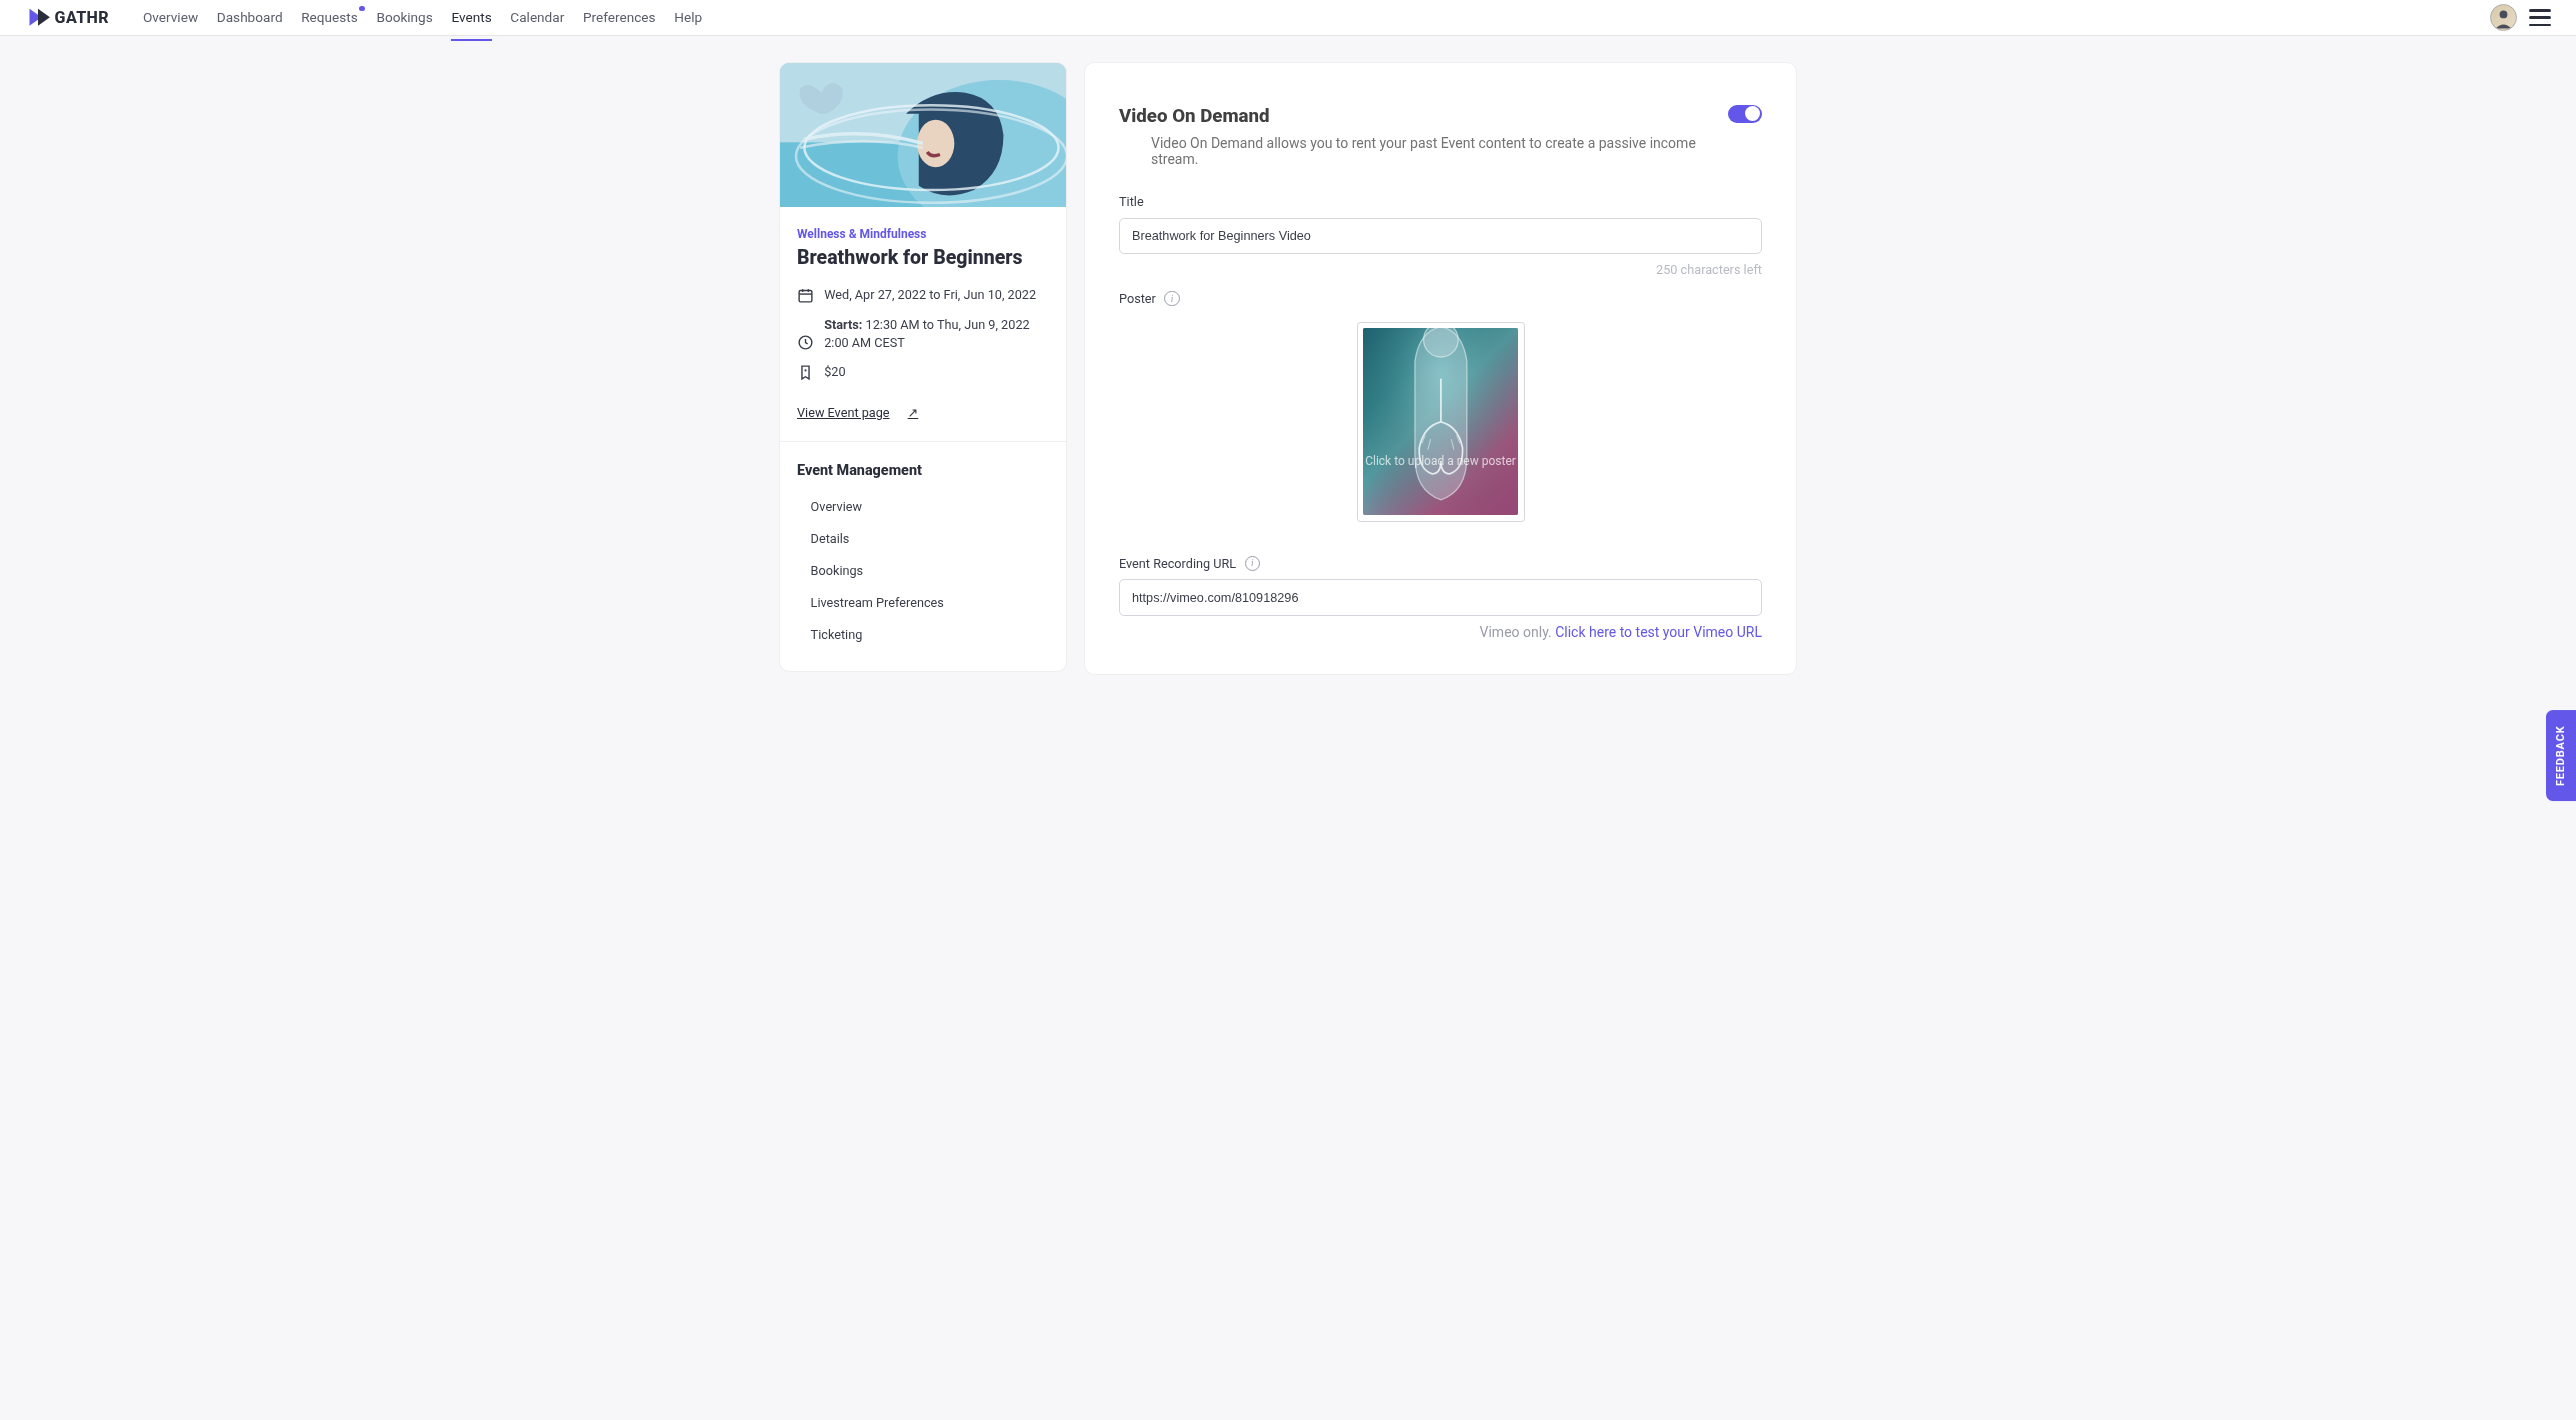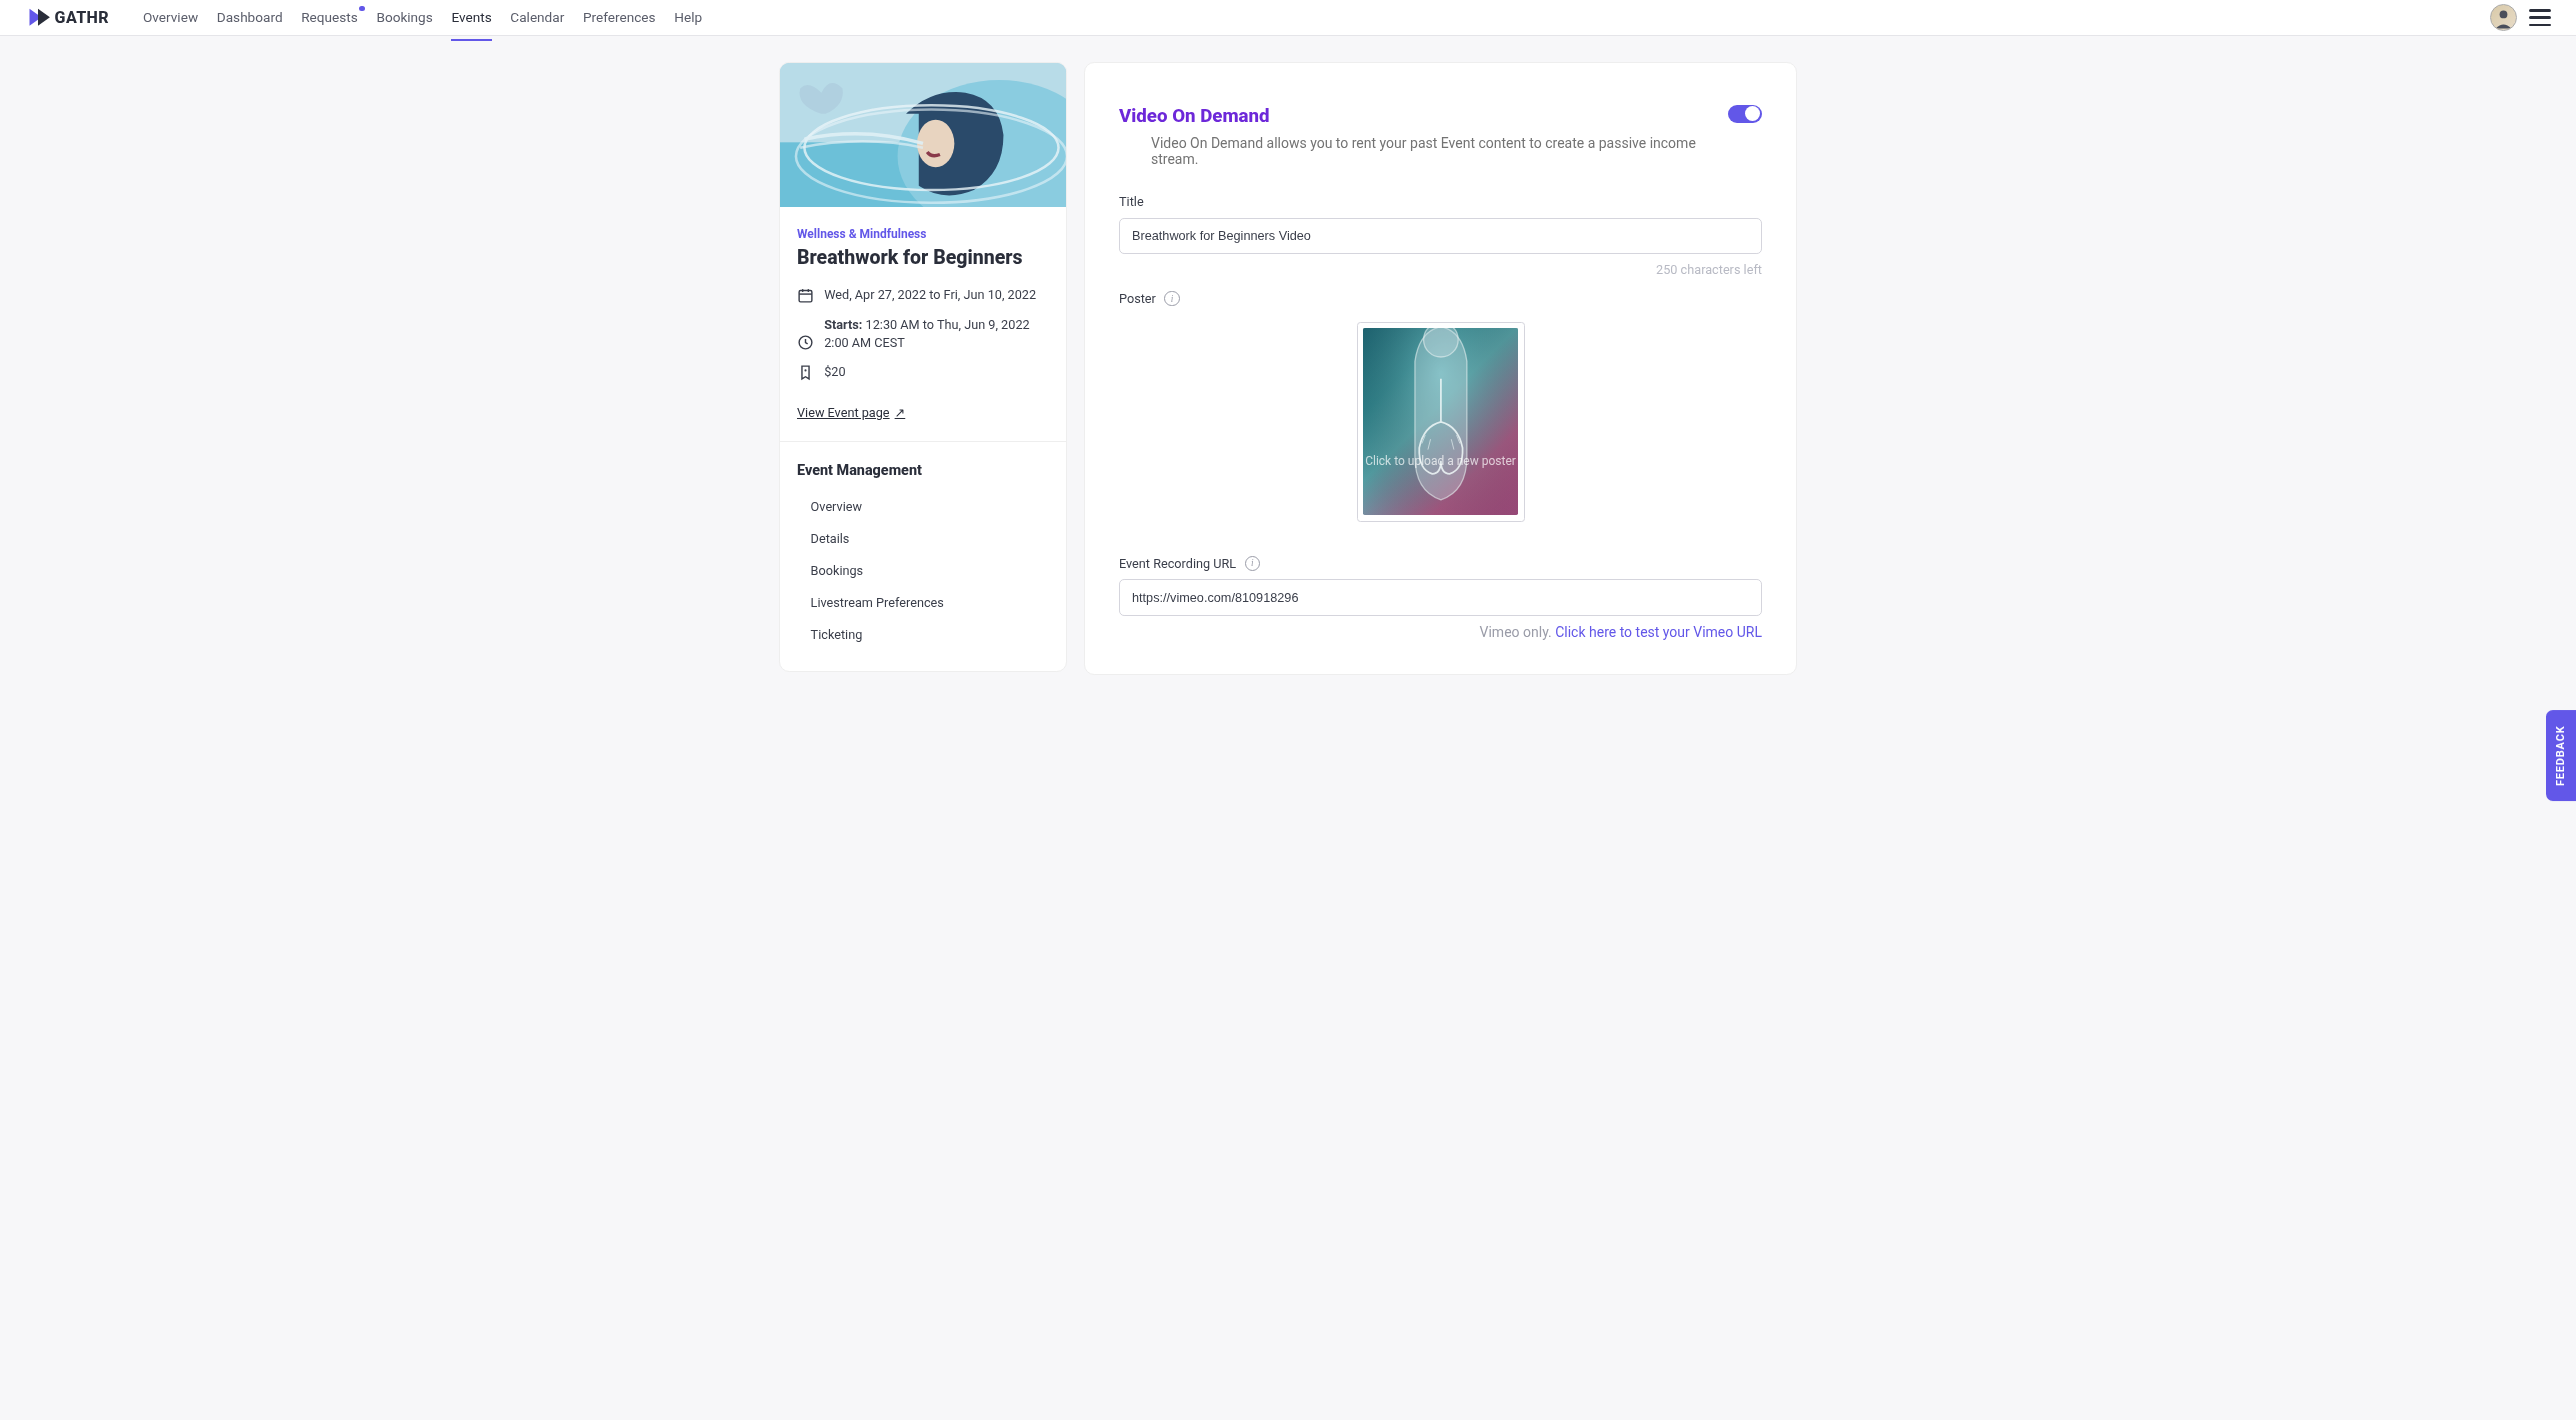--- a/index.html
+++ b/index.html
@@ -143,21 +143,21 @@
       width: 17px;
       height: 17px;
       flex-shrink: 0;
       margin-top: 0.8px;
       stroke: #3a3e4a;
     }
     .view-link {
       margin-top: 12px;
       display: inline-flex;
       align-items: center;
-      gap: 5px;
+      gap: 18px;
       text-decoration: underline;
       cursor: pointer;
       font-size: 12.7px;
       color: #2a2e3a;
     }
     .divider {
       border-top: 0.8px solid #eee;
       margin: 20.4px -17px;
     }
     .em-title {
@@ -184,21 +184,21 @@
     }
     .section-head {
       display: flex;
       justify-content: space-between;
       align-items: flex-start;
       margin-bottom: 8.5px;
     }
     .section-title {
       font-weight: 800;
       font-size: 18.7px;
-      color: #6d28d9;
+      color: #404040;
     }
     .section-sub {
       color: #737373;
       font-size: 14px;
       margin-bottom: 27px;
       max-width: 594px;
       margin-left: 32px;
     }
     .toggle {
       width: 34px;

